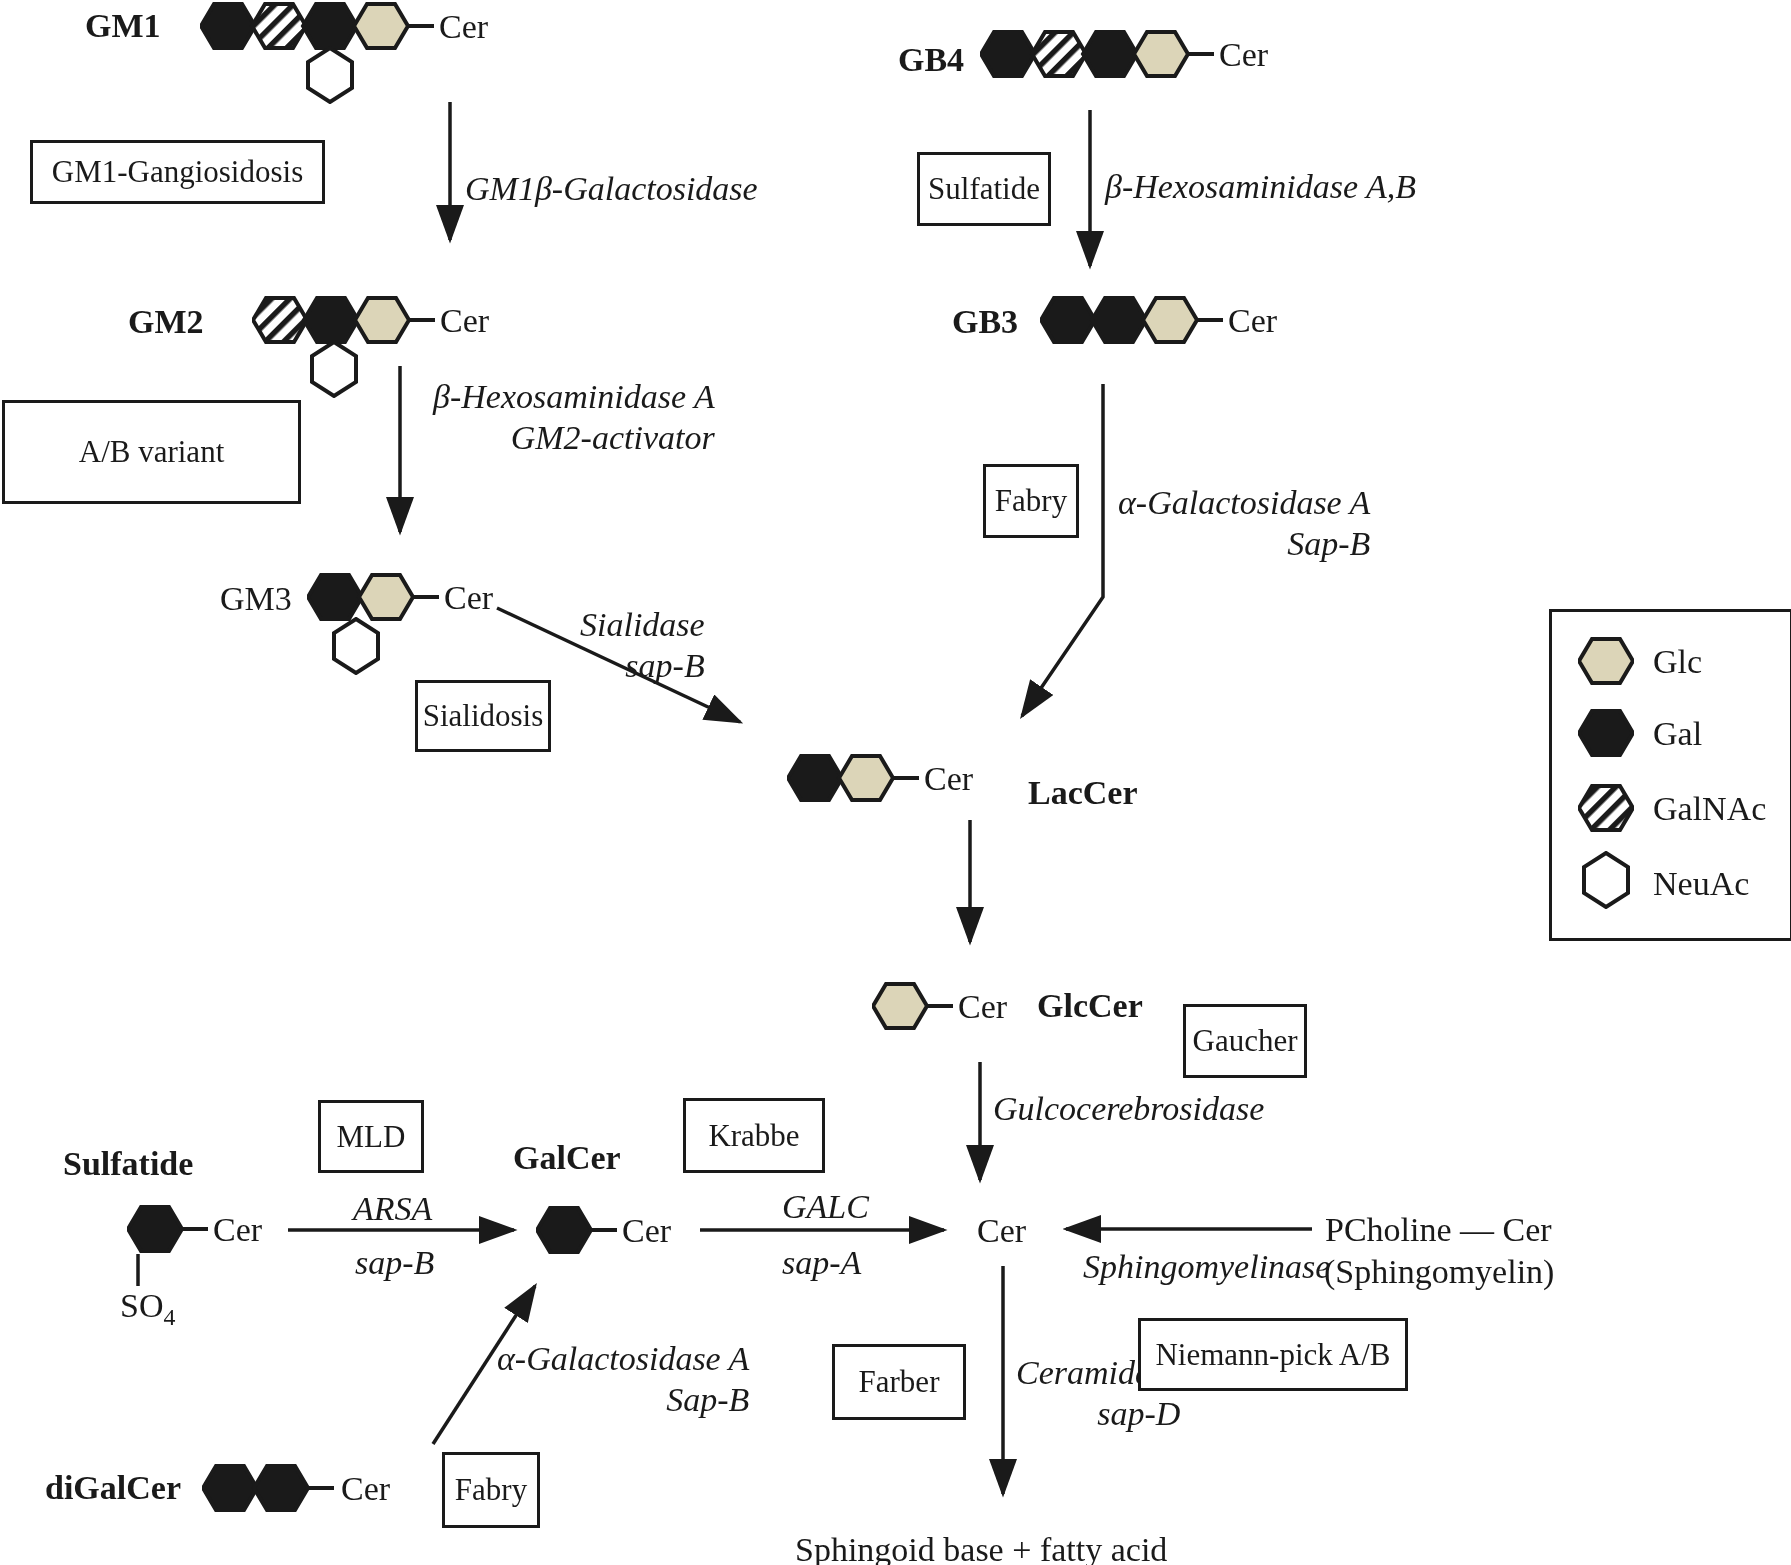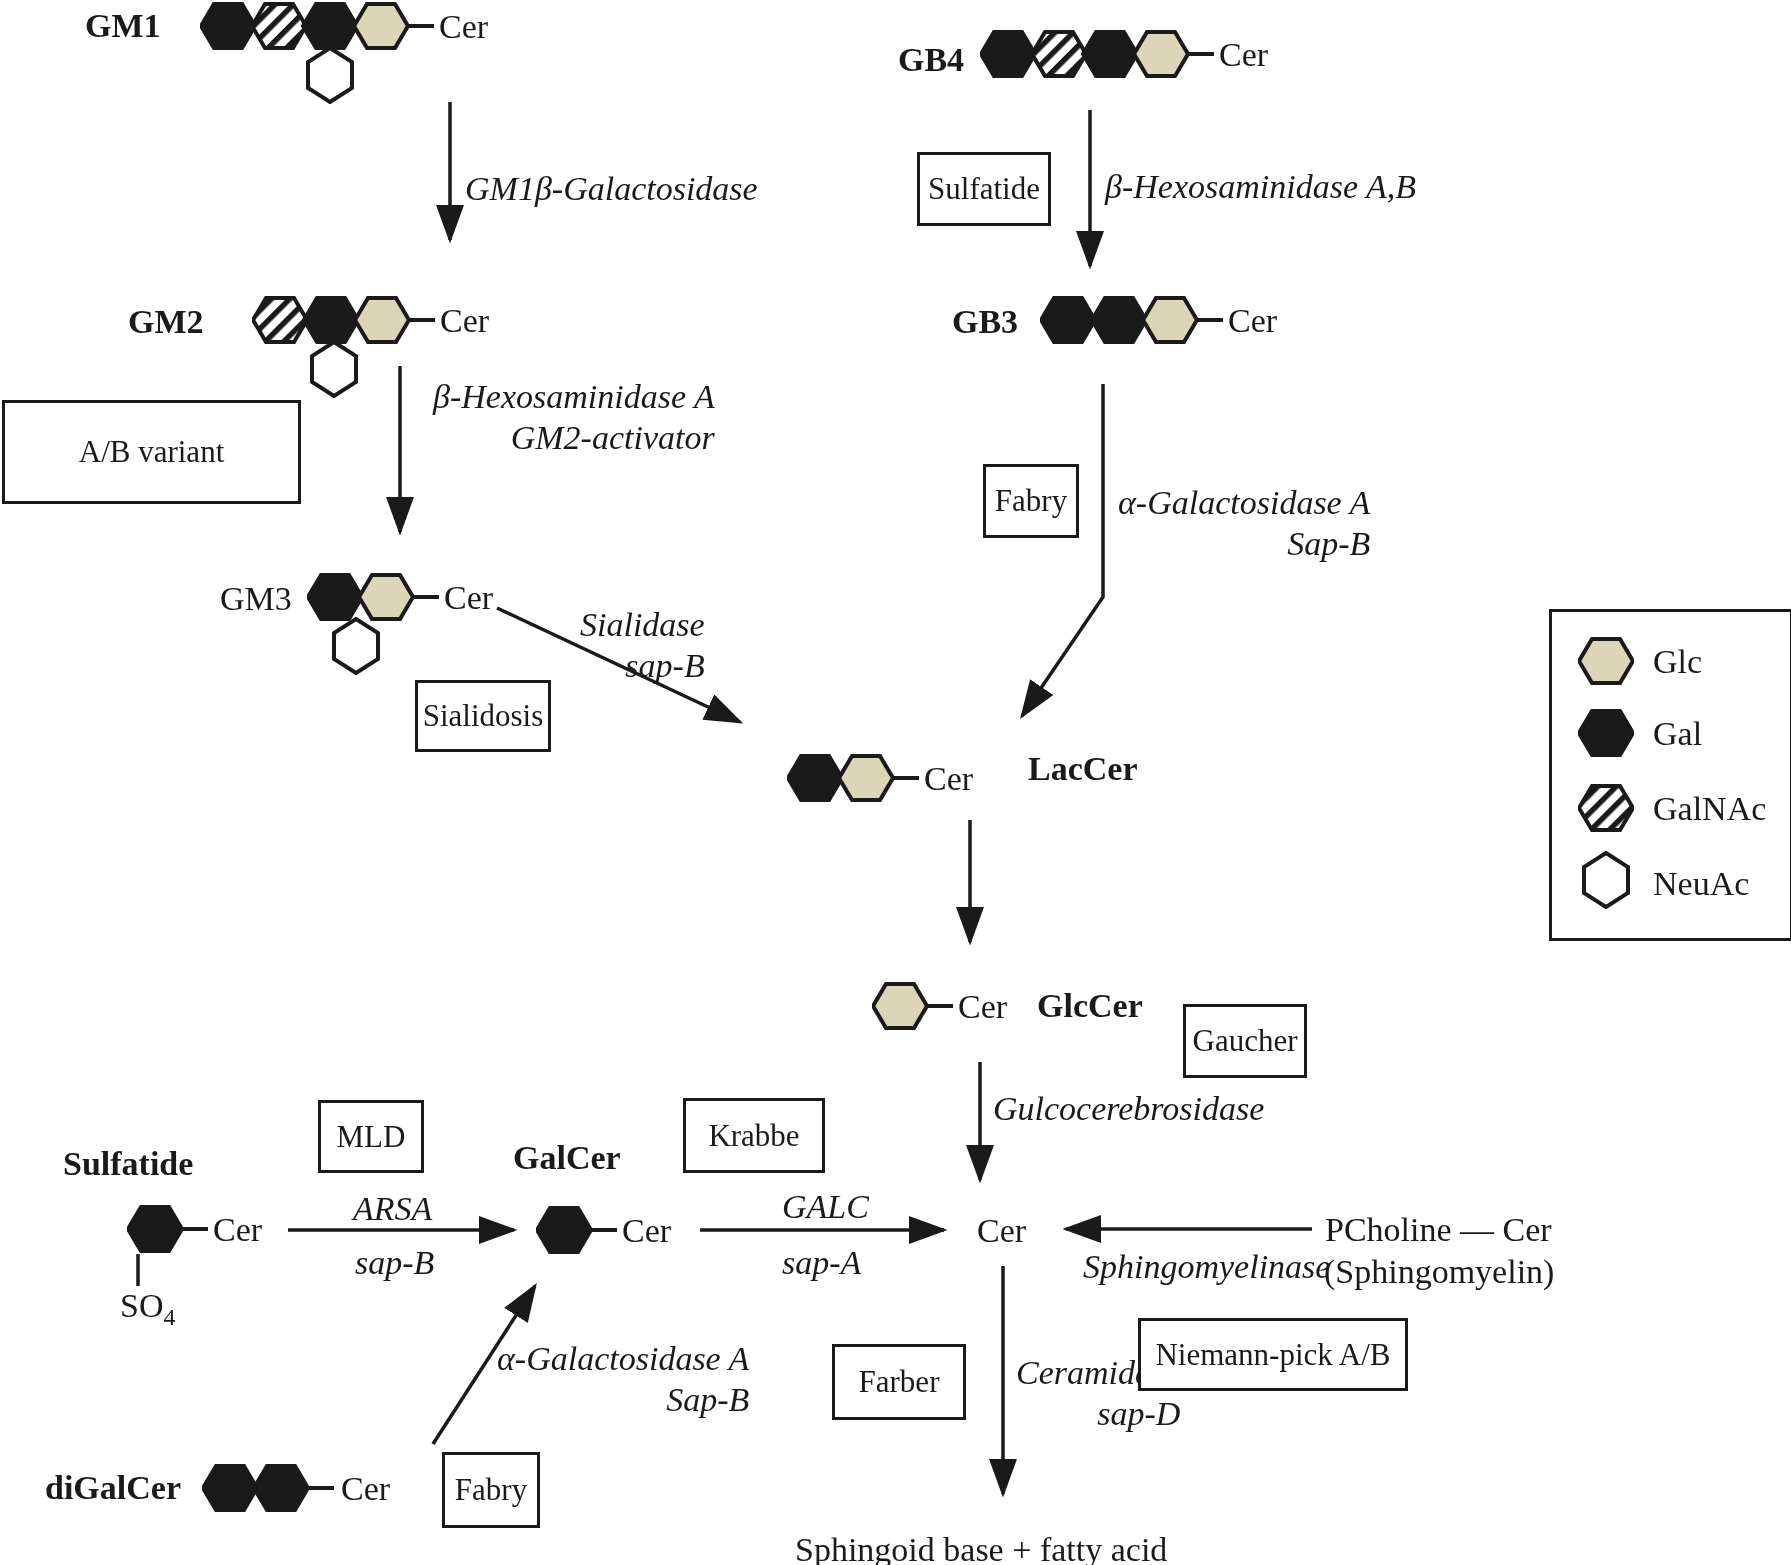--- a/index.html
+++ b/index.html
@@ -58,20 +58,23 @@
         <polygon points="14,2 42,2 55,24 42,46 14,46 1,24" fill="#1a1a1a" stroke="#1a1a1a" stroke-width="4"></polygon>
         <polygon points="65,2 93,2 106,24 93,46 65,46 52,24" fill="url(#hatch)" stroke="#1a1a1a" stroke-width="4"></polygon>
         <polygon points="116,2 144,2 157,24 144,46 116,46 103,24" fill="#1a1a1a" stroke="#1a1a1a" stroke-width="4"></polygon>
         <polygon points="167,2 195,2 208,24 195,46 167,46 154,24" fill="#dcd5b8" stroke="#1a1a1a" stroke-width="4"></polygon>
       </svg></span>
   <span class="abs chain" style="left:306px;top:46px"><svg width="48" height="58" viewBox="0 0 48 58">
         <polygon points="24,2 46,16 46,42 24,56 2,42 2,16" fill="#ffffff" stroke="#1a1a1a" stroke-width="4"></polygon>
       </svg></span>
   <span class="abs lbl" style="left:439px;top:9px">Cer</span>
 
+  <div class="abs dbox" style="left:30px;top:140px;width:289px;height:58px">
+    <span>GM1-Gangiosidosis</span>
+  </div>
   <span class="abs enz" style="left:465px;top:168px">GM1β-Galactosidase</span>
 
   <span class="abs lbl bold" style="left:128px;top:304px">GM2</span>
   <span class="abs chain" style="left:252px;top:296px"><svg width="184" height="48" viewBox="0 0 184 48">
         <line x1="155" y1="24" x2="183" y2="24" stroke="#1a1a1a" stroke-width="4"></line>
         <polygon points="14,2 42,2 55,24 42,46 14,46 1,24" fill="url(#hatch)" stroke="#1a1a1a" stroke-width="4"></polygon>
         <polygon points="65,2 93,2 106,24 93,46 65,46 52,24" fill="#1a1a1a" stroke="#1a1a1a" stroke-width="4"></polygon>
         <polygon points="116,2 144,2 157,24 144,46 116,46 103,24" fill="#dcd5b8" stroke="#1a1a1a" stroke-width="4"></polygon>
       </svg></span>
   <span class="abs chain" style="left:310px;top:340px"><svg width="48" height="58" viewBox="0 0 48 58">
@@ -137,21 +140,21 @@
     <span style="display:block">α-Galactosidase A</span>
     <span style="display:block">Sap-B</span>
   </div>
 
   <span class="abs chain" style="left:787px;top:754px"><svg width="133" height="48" viewBox="0 0 133 48">
         <line x1="104" y1="24" x2="132" y2="24" stroke="#1a1a1a" stroke-width="4"></line>
         <polygon points="14,2 42,2 55,24 42,46 14,46 1,24" fill="#1a1a1a" stroke="#1a1a1a" stroke-width="4"></polygon>
         <polygon points="65,2 93,2 106,24 93,46 65,46 52,24" fill="#dcd5b8" stroke="#1a1a1a" stroke-width="4"></polygon>
       </svg></span>
   <span class="abs lbl" style="left:924px;top:761px">Cer</span>
-  <span class="abs lbl bold" style="left:1028px;top:751px">LacCer</span>
+  <span class="abs lbl bold" style="left:1028px;top:775px">LacCer</span>
 
   <span class="abs chain" style="left:872px;top:982px"><svg width="82" height="48" viewBox="0 0 82 48">
         <line x1="53" y1="24" x2="81" y2="24" stroke="#1a1a1a" stroke-width="4"></line>
         <polygon points="14,2 42,2 55,24 42,46 14,46 1,24" fill="#dcd5b8" stroke="#1a1a1a" stroke-width="4"></polygon>
       </svg></span>
   <span class="abs lbl" style="left:958px;top:989px">Cer</span>
   <span class="abs lbl bold" style="left:1037px;top:988px">GlcCer</span>
 
   <div class="abs dbox" style="left:1183px;top:1004px;width:118px;height:68px">
     <span>Gaucher</span>

